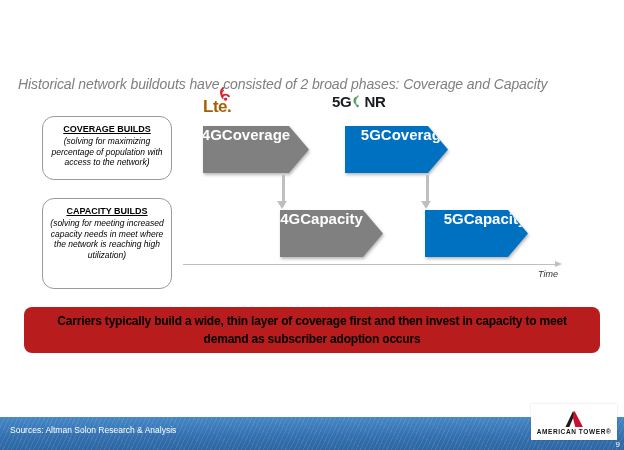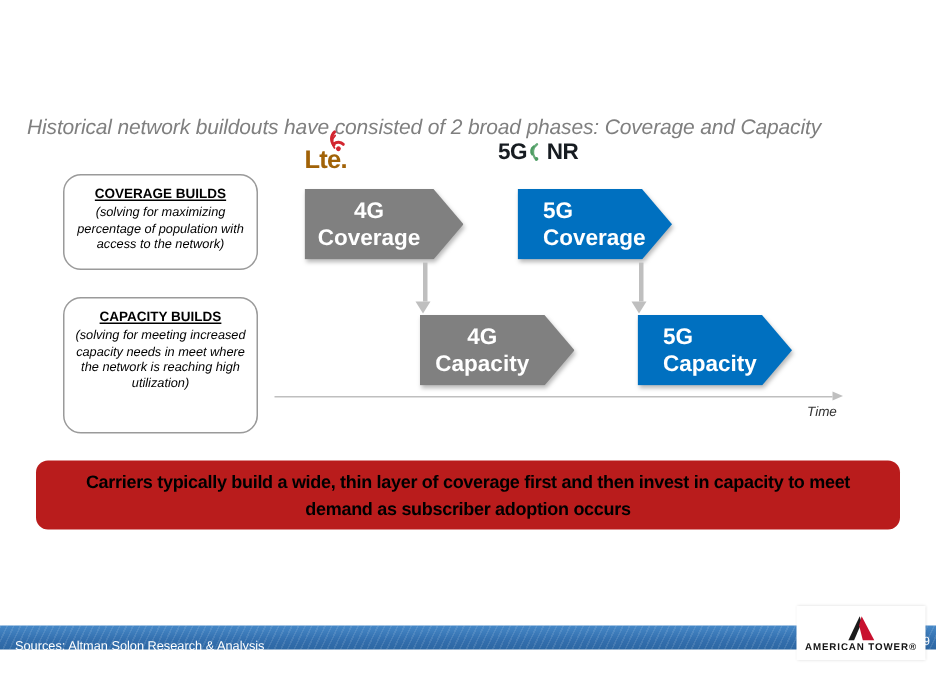--- a/index.html
+++ b/index.html
@@ -19,21 +19,21 @@
   .info-body{font-size:8.5px;font-style:italic;color:#000;line-height:10.5px;margin-top:2px;}
 
   .lte-logo{position:absolute;left:203px;top:86px;width:44px;height:32px;}
   .lte-text{position:absolute;left:0;top:11px;font-size:17px;font-weight:bold;color:#a16207;letter-spacing:-0.5px;}
   .lte-signal{position:absolute;left:15px;top:-1px;}
   .fiveg-logo{position:absolute;left:332px;top:93px;display:flex;align-items:flex-end;
     font-size:15px;font-weight:bold;color:#171c21;letter-spacing:-0.3px;}
   .fiveg-signal{margin:0 1px 3px 1px;}
 
   .arrow-wrap{position:absolute;filter:drop-shadow(1px 2px 1.5px rgba(0,0,0,0.28));}
-  .arrow{height:47px;box-sizing:border-box;display:flex;flex-direction:column;justify-content:center;
+  .arrow{height:47px;box-sizing:border-box;display:flex;flex-direction:row;justify-content:center;
     color:#fff;font-weight:bold;font-size:15px;line-height:18px;
     clip-path:polygon(0 0, calc(100% - 20px) 0, 100% 50%, calc(100% - 20px) 100%, 0 100%);}
   .arrow.gray{background:#808080;}
   .arrow.blue{background:#0070C0;}
   .arrow.center{text-align:center;padding-right:20px;}
   .arrow.left{text-align:left;padding-left:17px;}
   .aw-4gcov{left:203px;top:126px;} .aw-4gcov .arrow{width:106px;}
   .aw-5gcov{left:345px;top:126px;} .aw-5gcov .arrow{width:103px;}
   .aw-4gcap{left:280px;top:210px;} .aw-4gcap .arrow{width:103px;}
   .aw-5gcap{left:425px;top:210px;} .aw-5gcap .arrow{width:103px;}
@@ -47,21 +47,21 @@
   .time-line{position:absolute;left:183px;top:264px;width:372px;height:1px;background:#bfbfbf;}
   .time-head{position:absolute;left:555px;top:261px;width:0;height:0;border-top:3.5px solid transparent;
     border-bottom:3.5px solid transparent;border-left:7px solid #bfbfbf;}
   .time-label{position:absolute;left:538px;top:269px;font-size:9px;font-weight:normal;font-style:italic;color:#333;}
 
   .takeaway{position:absolute;left:24px;top:307px;width:576px;height:46px;background:#b91c1c;
     border-radius:8px;display:flex;align-items:center;justify-content:center;}
   .takeaway-text{padding:0 12px;font-size:12px;font-weight:bold;color:#000;text-align:center;
     line-height:18px;letter-spacing:-0.2px;}
 
-  .footer{position:absolute;left:0;top:417px;width:624px;height:16px;
+  .footer{position:absolute;left:0;top:417px;width:624px;height:33px;
     background-image:
       repeating-linear-gradient(115deg, rgba(255,255,255,0.10) 0px, rgba(255,255,255,0.10) 1px, rgba(255,255,255,0) 1px, rgba(255,255,255,0) 4px),
       linear-gradient(180deg,#4688c7 0%,#336fae 60%,#2d67a3 100%);}
   .sources{position:absolute;left:10px;top:8px;font-size:8.5px;color:#ffffff;}
   .page-number{position:absolute;right:4px;bottom:1px;font-size:8px;color:#ffffff;}
 
   .brand-box{position:absolute;left:531px;top:404px;width:86px;height:36px;background:#ffffff;
     display:flex;flex-direction:column;align-items:center;justify-content:center;box-shadow:0 0 2px rgba(0,0,0,0.15);}
   .brand-word{font-size:6.5px;font-weight:bold;color:#141414;letter-spacing:0.6px;margin-top:1px;}
 </style>

